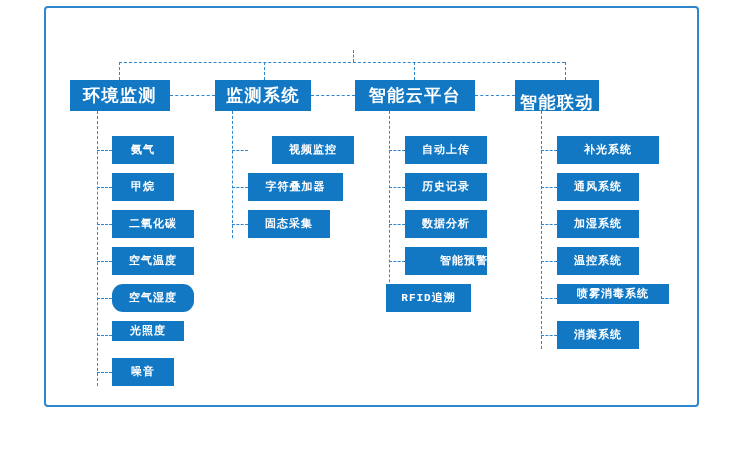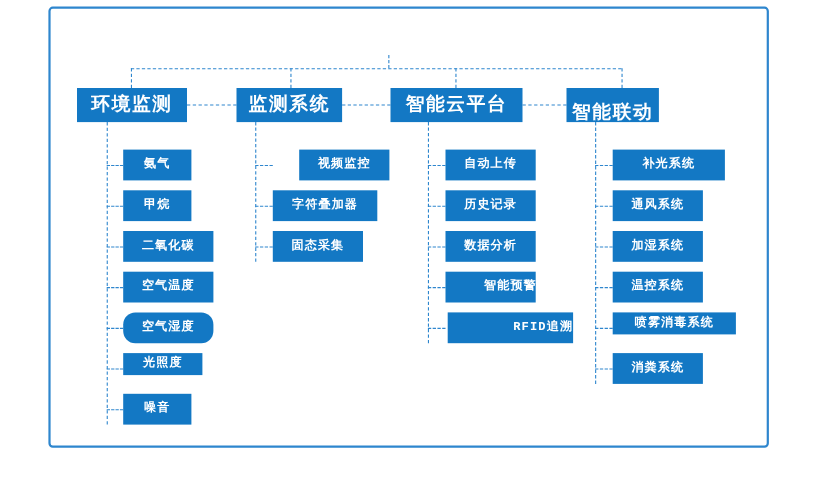--- a/index.html
+++ b/index.html
@@ -172,21 +172,21 @@
   <div class="node leaf" style="left:405px; top:210px; width:82px; height:28px;">
     <span>数据分析</span>
   </div>
 
   <div class="hline" style="left:389px; top:261px; width:16px;"></div>
   <div class="node leaf" style="left:405px; top:247px; width:82px; height:28px;padding-left:36px;">
     <span>智能预警</span>
   </div>
 
   <div class="hline" style="left:389px; top:298px; width:16px;"></div>
-  <div class="node leaf" style="left:407px; top:284px; width:114px; height:28px;justify-content:flex-end;">
+  <div class="node leaf" style="left:386px; top:284px; width:85px; height:28px;">
     <span>RFID追溯</span>
   </div>
 
   <div class="vline" style="left:541px; top:111px; height:238px;"></div>
 
   <div class="hline" style="left:541px; top:150px; width:16px;"></div>
   <div class="node leaf" style="left:557px; top:136px; width:102px; height:28px;">
     <span>补光系统</span>
   </div>
 

